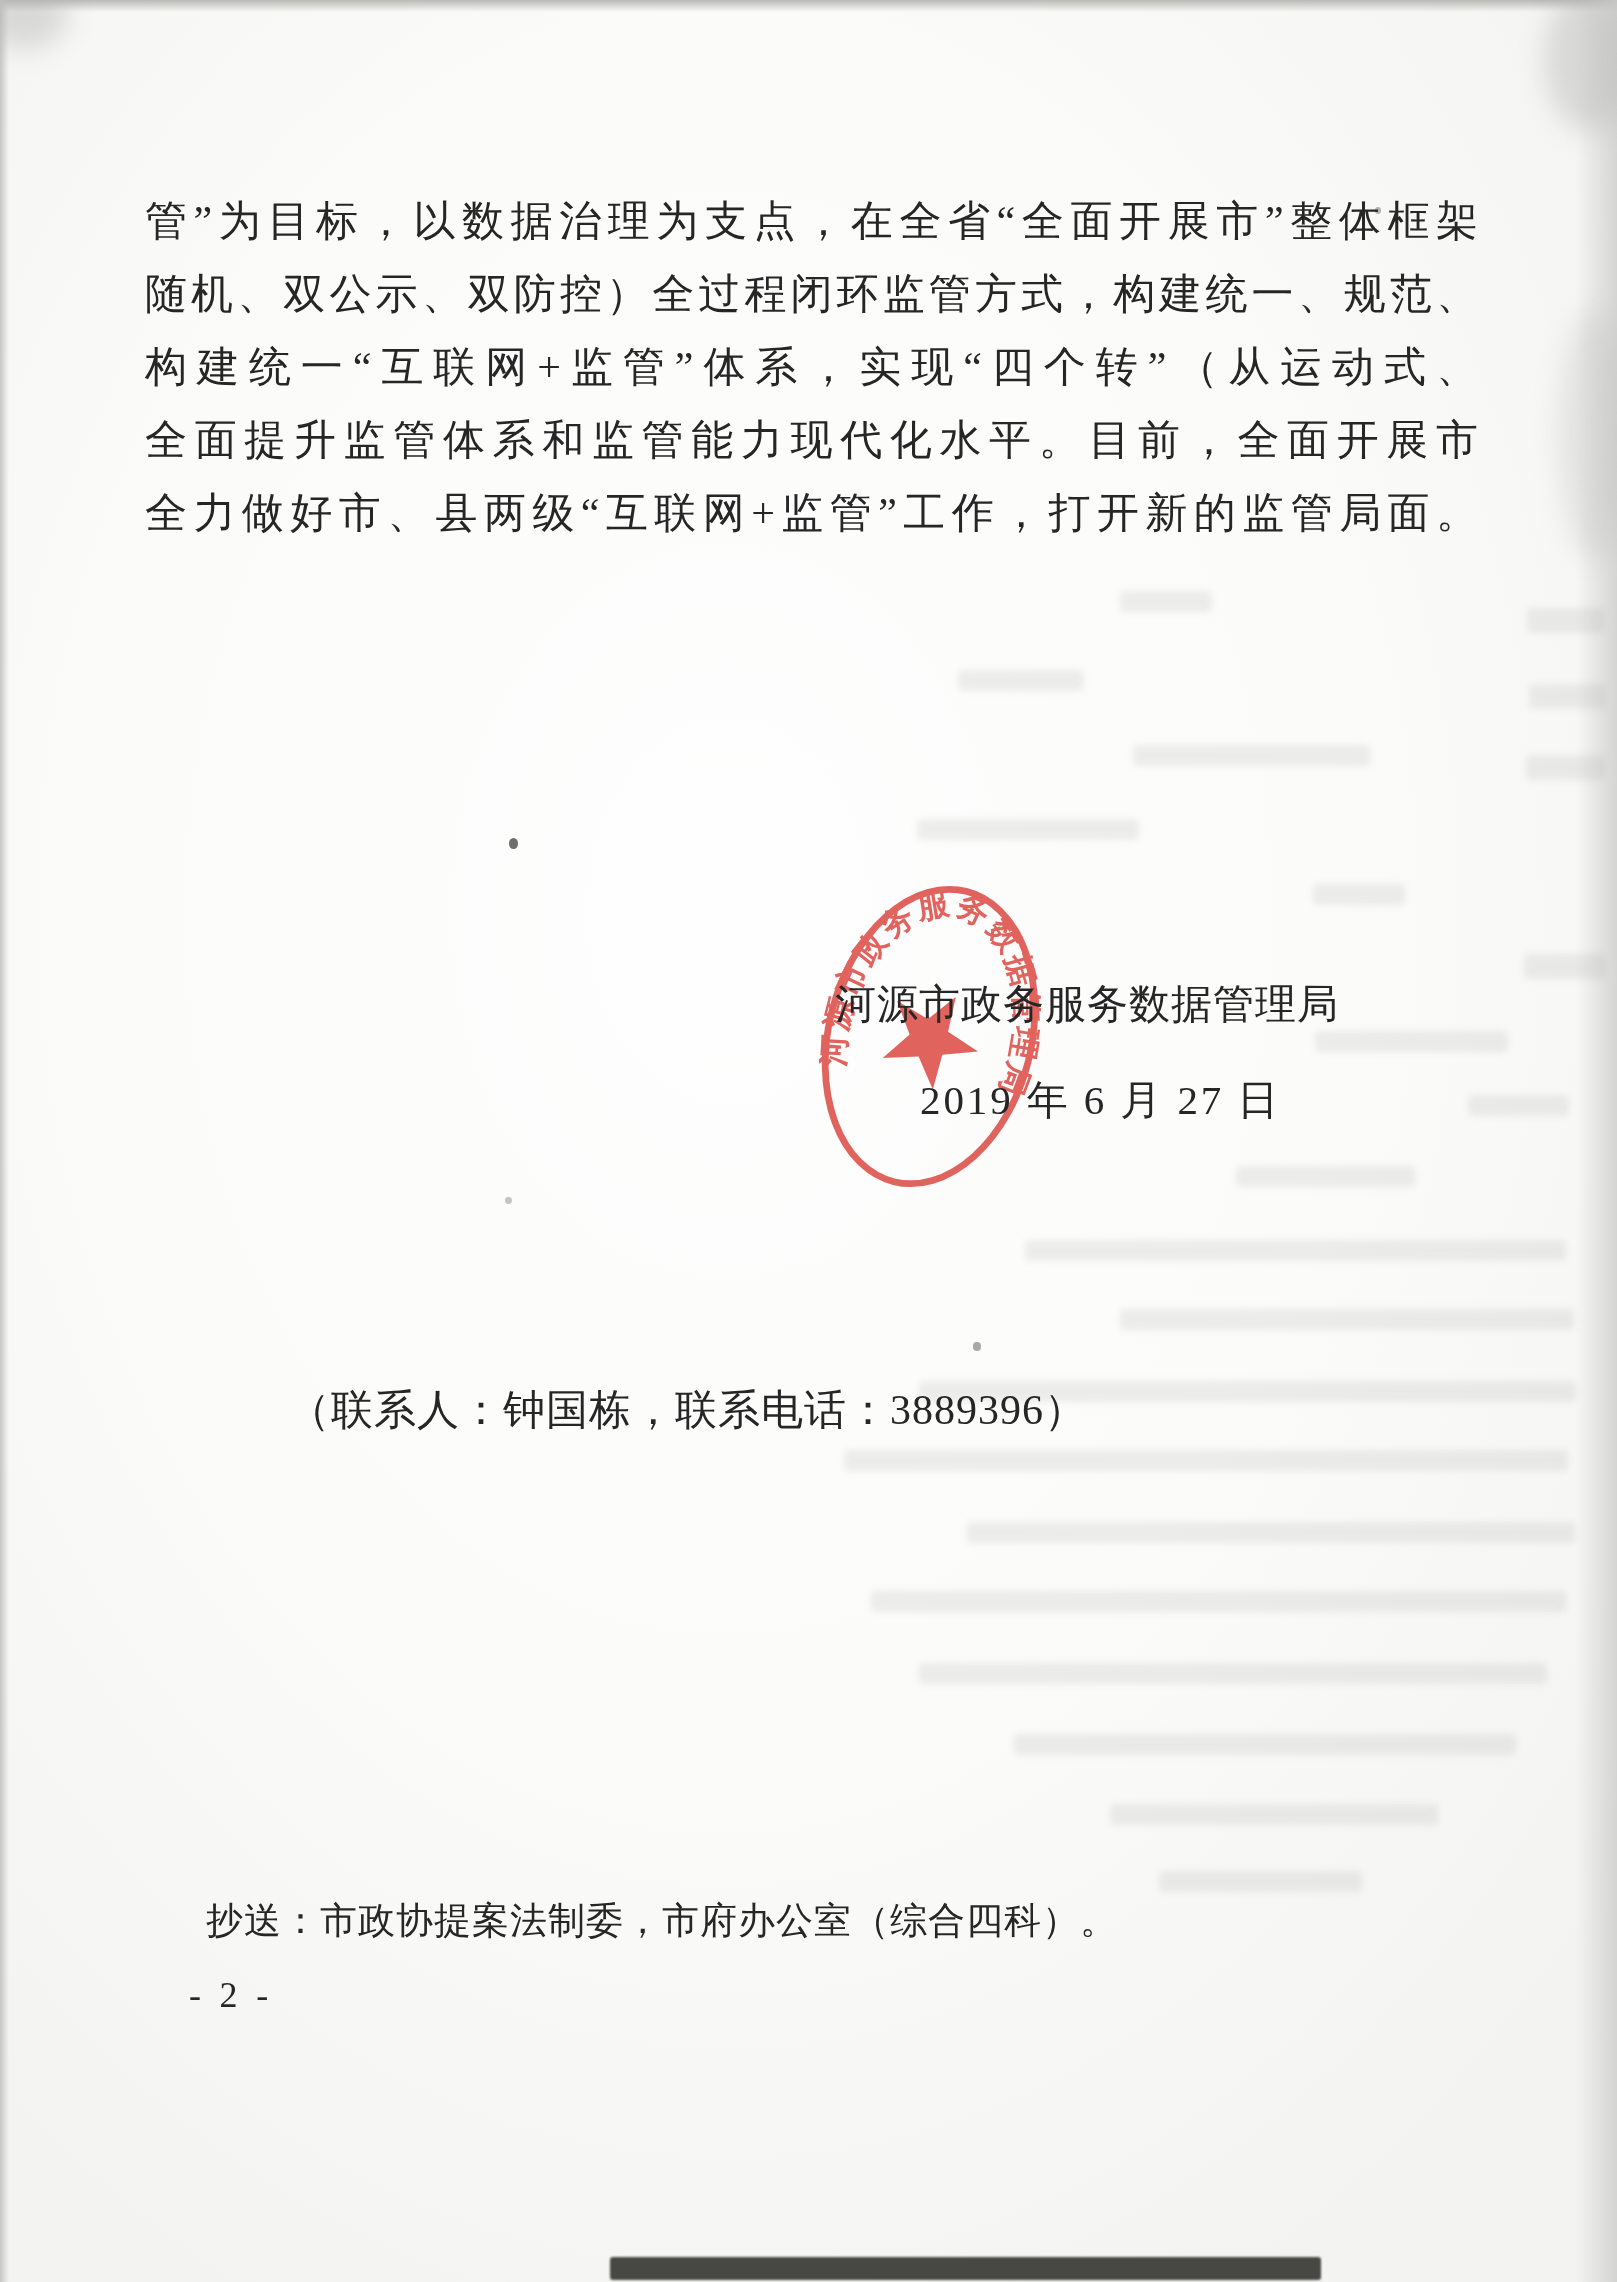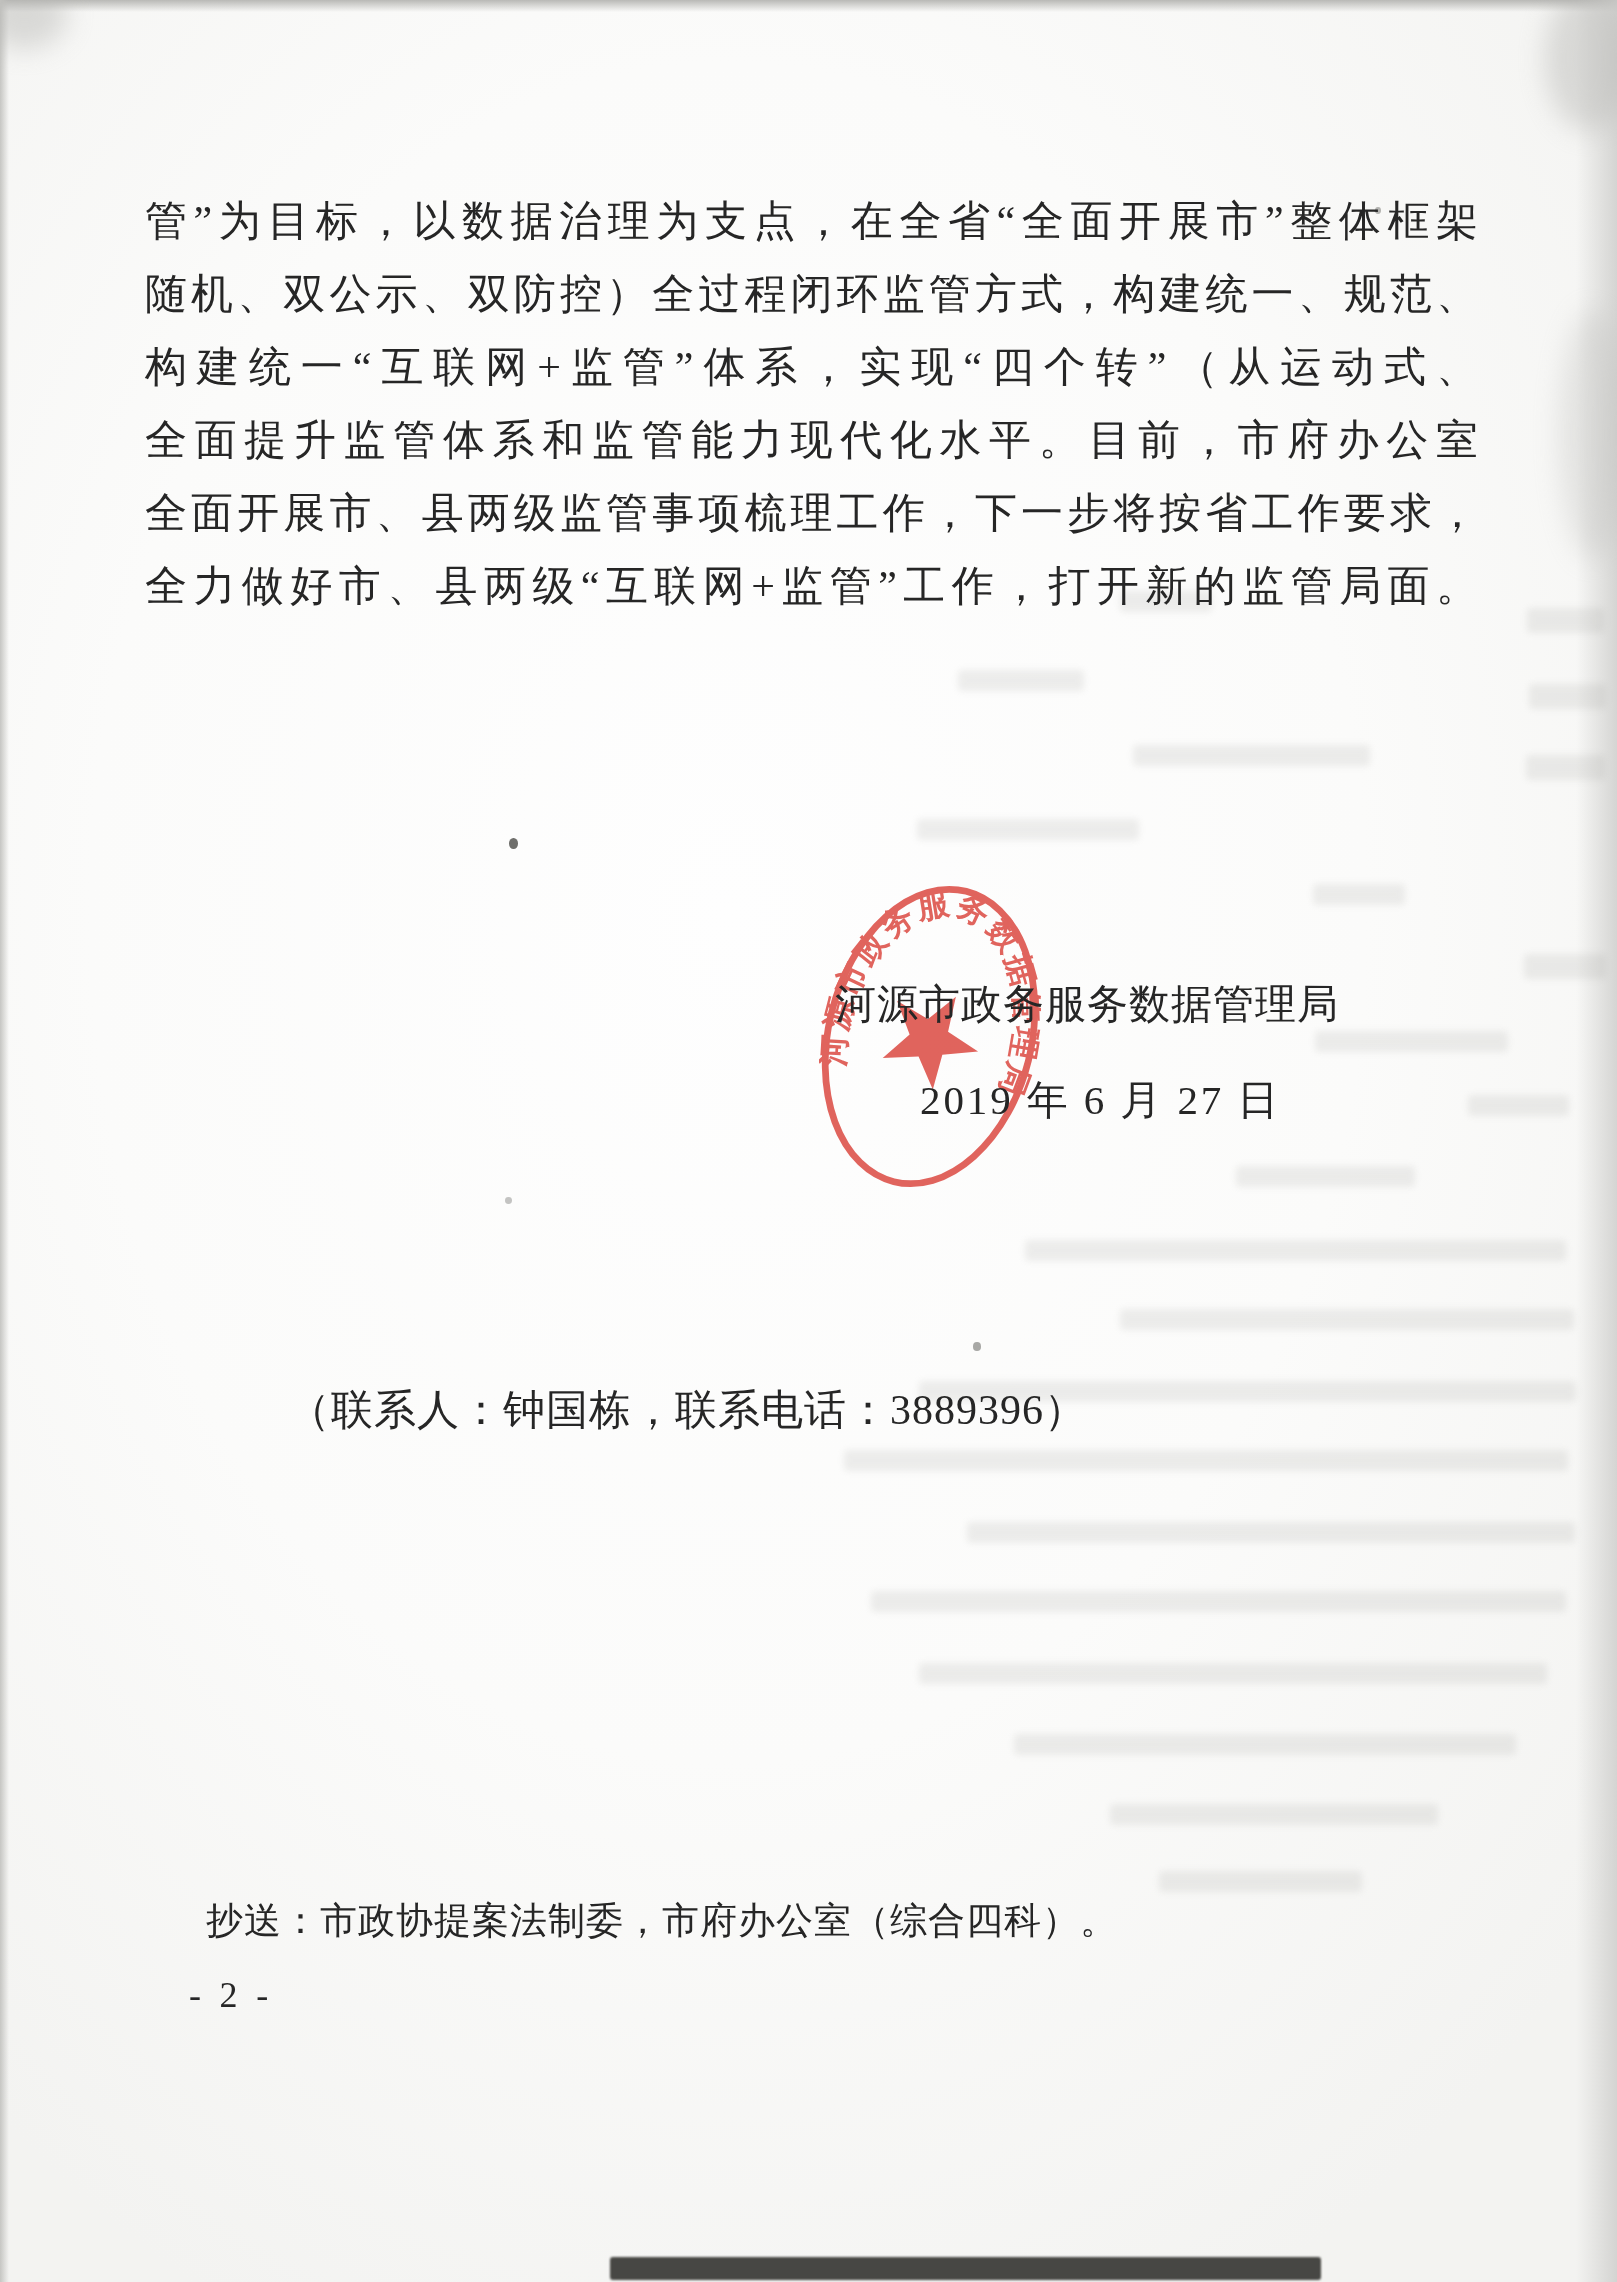--- a/index.html
+++ b/index.html
@@ -93,22 +93,21 @@
         <textPath href="#sealArc" startOffset="2">河源市政务服务数据管理局</textPath>
       </text>
       <polygon fill="#dd4f48" transform="rotate(18 115 168)" points="115,116 127.3,151 164.5,151.9 135,174.5 145.6,210.1 115,189 84.4,210.1 95,174.5 65.5,151.9 102.7,151"></polygon>
     </g>
   </svg>
 
   <div class="body-text">
     <div class="line">管”为目标，以数据治理为支点，在全省“全面开展市”整体框架</div>
     <div class="line">随机、双公示、双防控）全过程闭环监管方式，构建统一、规范、</div>
     <div class="line">构建统一“互联网+监管”体系，实现“四个转”（从运动式、</div>
-    <div class="line">全面提升监管体系和监管能力现代化水平。目前，市府办公室</div>
-    <div class="line">全面开展市、县两级监管事项梳理工作，下一步将按省工作要求，</div>
+    <div class="line">全面提升监管体系和监管能力现代化水平。目前，全面开展市</div>
     <div class="line">全力做好市、县两级“互联网+监管”工作，打开新的监管局面。</div>
   </div>
 
   <div class="sig-agency">河源市政务服务数据管理局</div>
   <div class="sig-date">2019 年 6 月 27 日</div>
 
   <div class="contact">（联系人：钟国栋，联系电话：3889396）</div>
 
   <div class="footer-cc">抄送：市政协提案法制委，市府办公室（综合四科）。</div>
   <div class="page-num">- 2 -</div>

